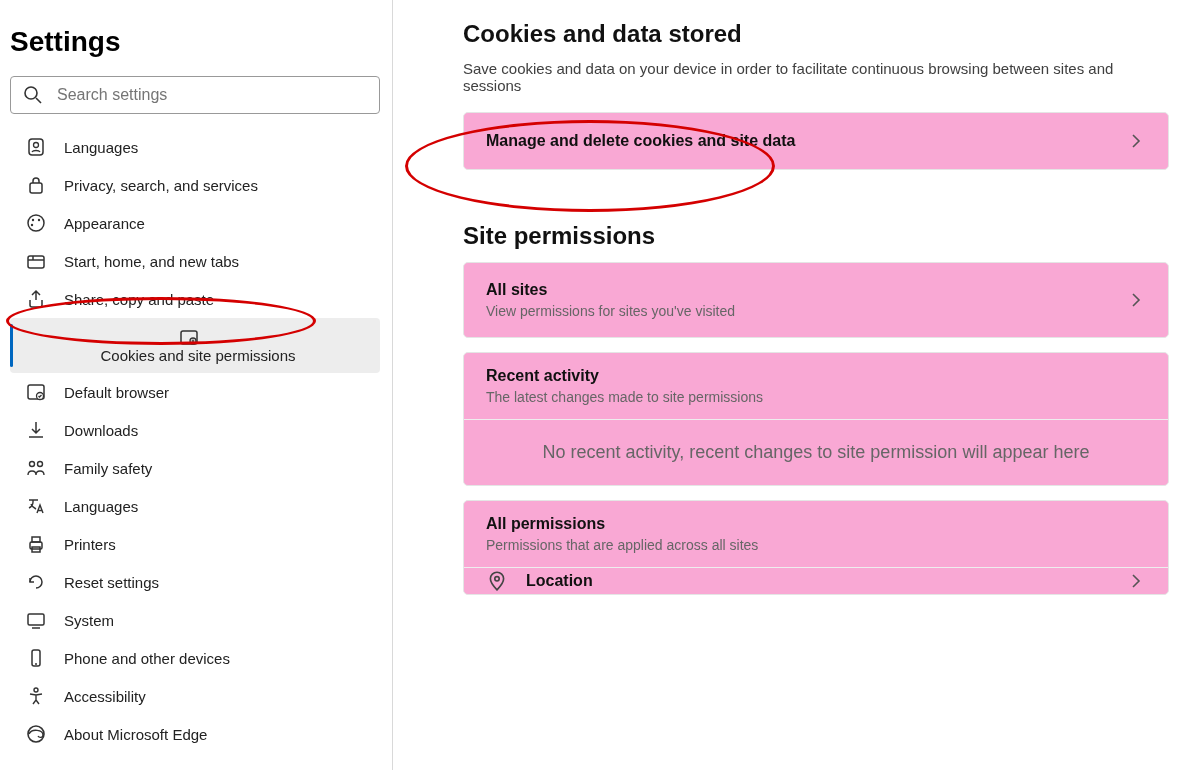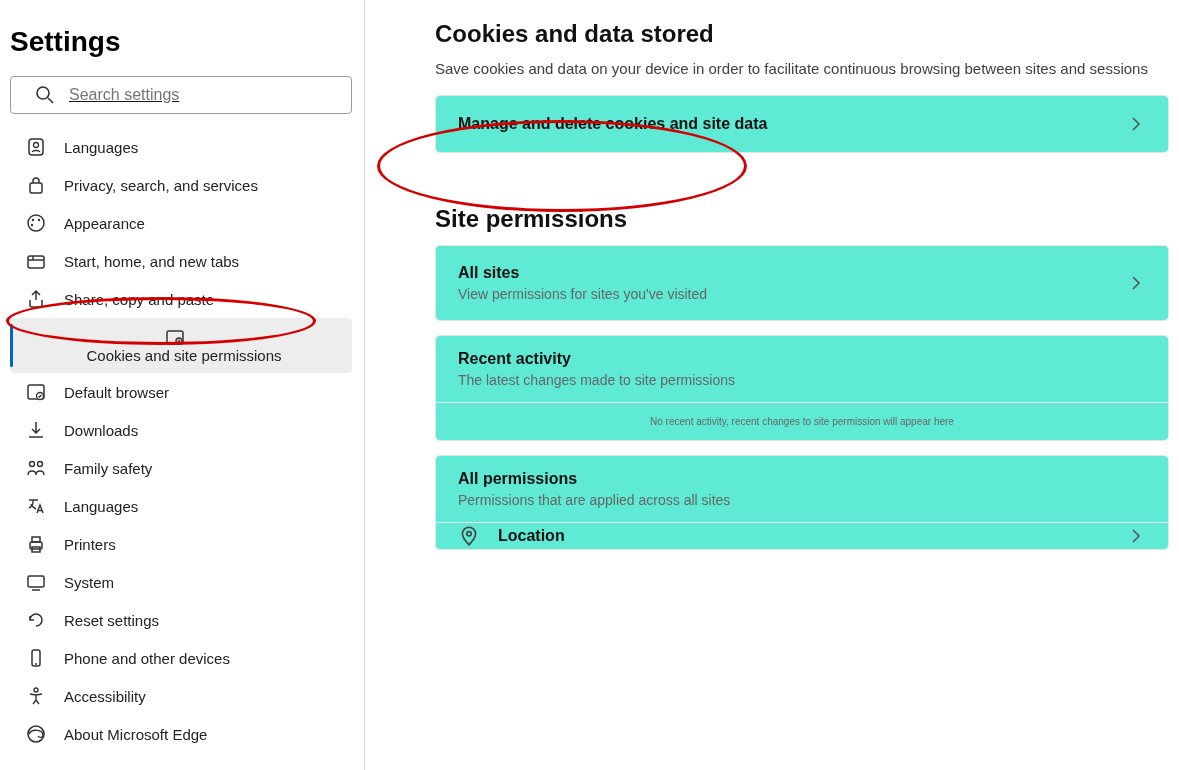--- a/index.html
+++ b/index.html
@@ -7,39 +7,38 @@
     font-family: "Segoe UI", -apple-system, sans-serif;
     background: #fff;
     color: #1a1a1a;
     width: 1179px;
     height: 770px;
     overflow: hidden;
     display: flex;
   }
   
   .sidebar {
-    width: 365px;
+    width: 393px;
     border-right: 1px solid #d9d9d9;
     padding: 18px 12px 18px 10px;
     overflow-y: auto;
   }
   .page-title {
     font-size: 28px;
     font-weight: 700;
     margin: 8px 0 18px 0;
     color: #000;
   }
   .search-wrap {
     display: flex;
     align-items: center;
     border: 1px solid #999;
     border-radius: 4px;
-    padding: 8px 24px;
+    padding: 8px 12px;
     margin-bottom: 14px;
-    text-decoration: underline;
   }
   .search-wrap .icon { width: 20px; height: 20px; margin-right: 14px; color:#333;}
   .search-wrap input {
     border: none;
     outline: none;
     font-size: 16px;
     flex: 1;
     color: #555;
   }
   .nav { list-style: none; }
@@ -88,38 +87,38 @@
   }
   .section-desc {
     font-size: 15px;
     color: #404040;
     margin-bottom: 18px;
     max-width: 720px;
   }
   .card {
     border: 1px solid #e5e5e5;
     border-radius: 5px;
-    background: #5eead4;
+    background: #f9a8d4;
     margin-bottom: 14px;
   }
   .row {
     display: flex;
     align-items: center;
     padding: 18px 22px;
     cursor: pointer;
   }
   .row.thin { padding: 14px 22px; }
   .row .row-body { flex: 1; }
   .row-title { font-size: 16px; font-weight: 600; color: #111;}
   .row-sub { font-size: 14px; color: #666; margin-top: 4px;}
   .chev { color: #555; flex-shrink: 0; }
   .empty-msg {
-    padding: 13px 22px;
+    padding: 22px 22px;
     text-align: center;
-    font-size: 10px;
+    font-size: 18px;
     color: #666;
     border-top: 1px solid #eee;
   }
   .perm-row {
     display: flex;
     align-items: center;
     padding: 2px 22px;
     border-top: 1px solid #eee;
     cursor: pointer;
   }
@@ -325,32 +324,32 @@
         <span class="icon">
           <svg viewBox="0 0 20 20">
             <use href="#i-printer"></use>
           </svg>
         </span>
         <span>Printers</span>
       </li>
       <li class="nav-item">
         <span class="icon">
           <svg viewBox="0 0 20 20">
+            <use href="#i-reset"></use>
+          </svg>
+        </span>
+        <span>Reset settings</span>
+      </li>
+      <li class="nav-item">
+        <span class="icon">
+          <svg viewBox="0 0 20 20">
             <use href="#i-system"></use>
           </svg>
         </span>
         <span>System</span>
-      </li>
-      <li class="nav-item">
-        <span class="icon">
-          <svg viewBox="0 0 20 20">
-            <use href="#i-reset"></use>
-          </svg>
-        </span>
-        <span>Reset settings</span>
       </li>
       <li class="nav-item">
         <span class="icon">
           <svg viewBox="0 0 20 20">
             <use href="#i-phone"></use>
           </svg>
         </span>
         <span>Phone and other devices</span>
       </li>
       <li class="nav-item">

